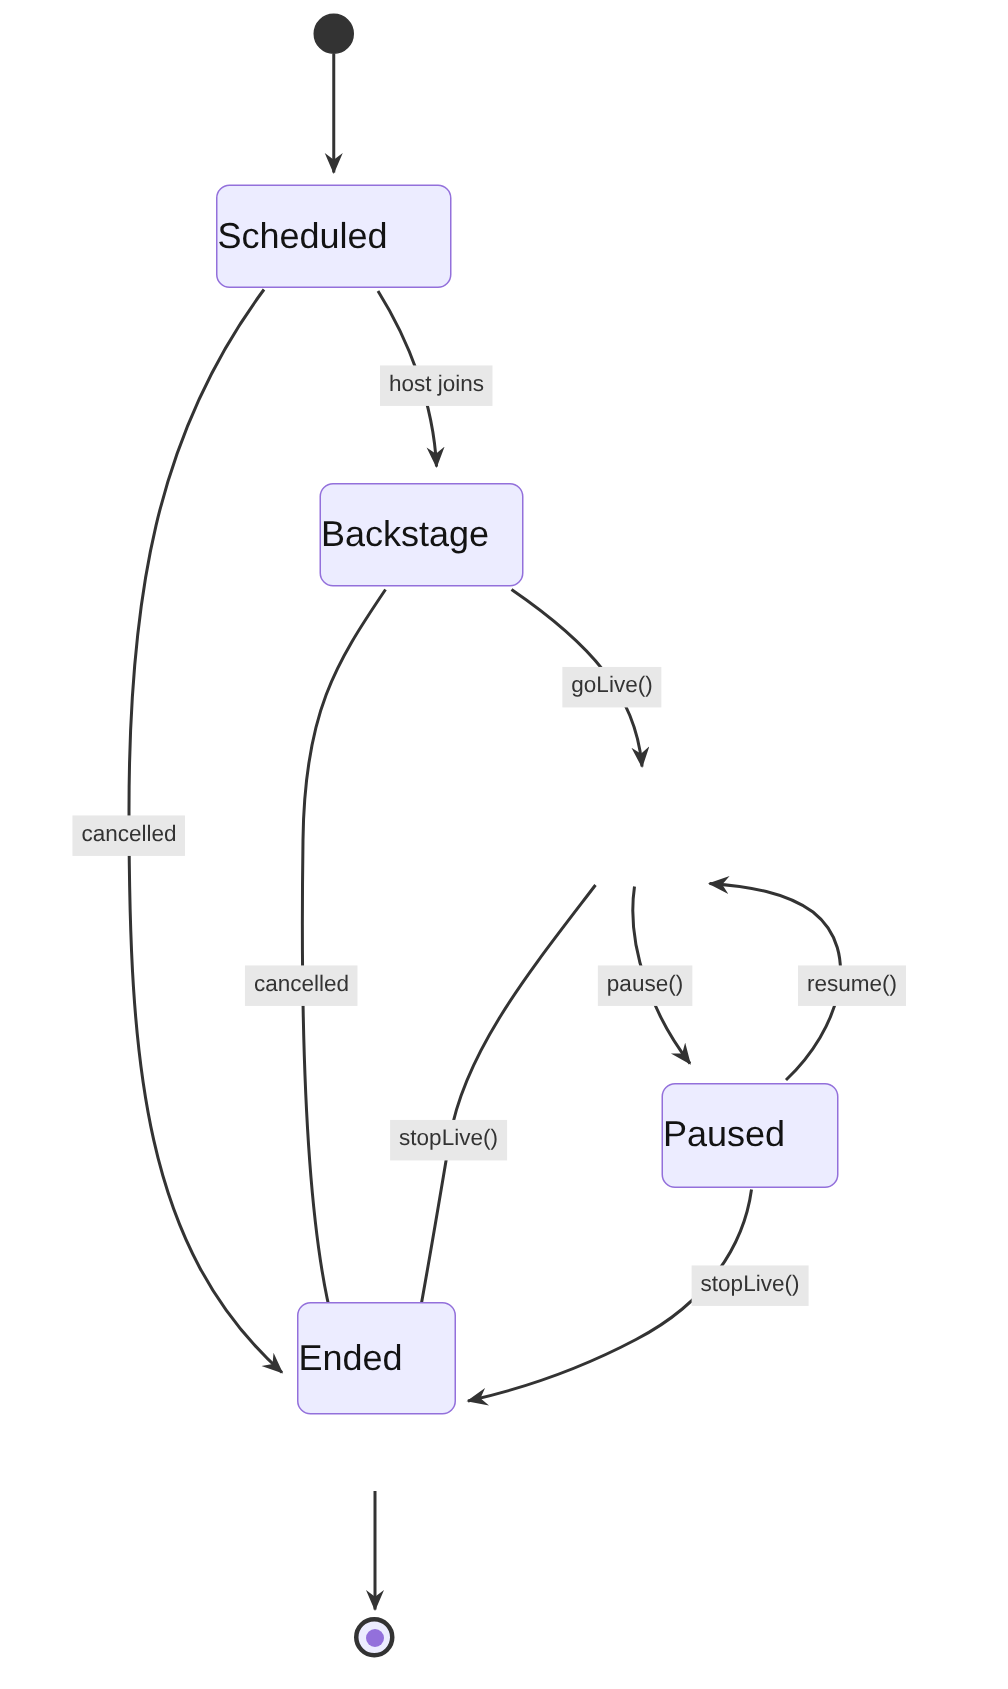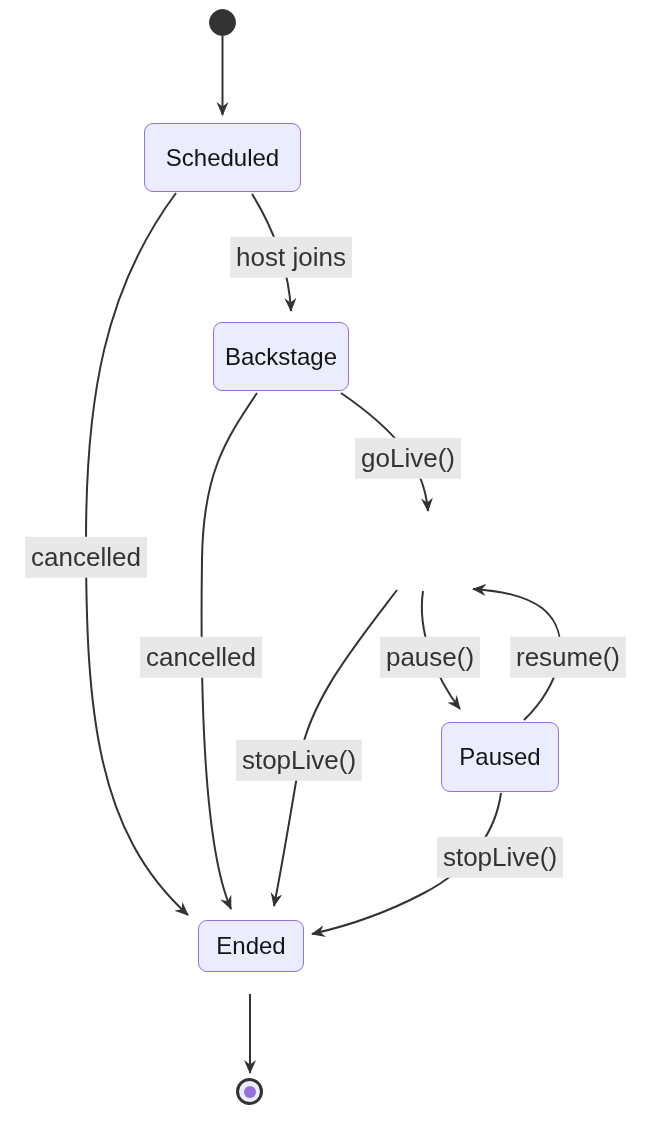--- a/index.html
+++ b/index.html
@@ -5,30 +5,30 @@
   html,body{margin:0;padding:0;background:#fff;}
   #stage{
     position:relative;width:672px;height:1126px;background:#fff;overflow:hidden;
     font-family:"Liberation Sans","DejaVu Sans",sans-serif;
   }
   #edges{position:absolute;left:0;top:0;width:672px;height:1126px;}
   #edges path.edge{
     fill:none;stroke:var(--edge-color,#333333);stroke-width:2px;
   }
   .node{
-    position:absolute;display:flex;align-items:center;justify-content:center;
+    position:absolute;display:flex;align-items:center;
     background:var(--node-fill,#ECECFF);
     border:1.8px solid var(--node-border,#9370DB);
     border-radius:9px;box-sizing:border-box;
     color:var(--node-text,#131313);font-size:24px;
   }
   .edge-label{
     position:absolute;transform:translate(-50%,-50%);
     background:var(--label-bg,#e8e8e8);color:var(--label-text,#333333);
-    font-size:26px;line-height:1.25;padding:4px 6px;white-space:nowrap;
+    font-size:15px;line-height:1.25;padding:4px 6px;white-space:nowrap;
   }
   .initial-dot{
     position:absolute;width:27px;height:27px;border-radius:50%;
     background:var(--edge-color,#333333);border:1px solid var(--edge-color,#333333);
     box-sizing:border-box;
   }
   .final-outer{
     position:absolute;width:27px;height:27px;border-radius:50%;
     border:3.6px solid var(--edge-color,#333333);
     background:var(--node-fill,#ECECFF);box-sizing:border-box;
@@ -70,21 +70,21 @@
 
   <div class="node" style="left:213px;top:322px;width:136px;height:69px">
     <span>Backstage</span>
   </div>
 
 
   <div class="node" style="left:441px;top:722px;width:118px;height:70px">
     <span>Paused</span>
   </div>
 
-  <div class="node" style="left:198px;top:920px;width:106px;height:52px">
+  <div class="node" style="left:198px;top:868px;width:106px;height:75px">
     <span>Ended</span>
   </div>
 
   <div class="final-outer" style="left:236px;top:1078px">
     <div class="final-inner"></div>
   </div>
 
   <div class="edge-label" style="left:291px;top:257px">host joins</div>
   <div class="edge-label" style="left:86px;top:557px">cancelled</div>
   <div class="edge-label" style="left:408px;top:458px">goLive()</div>

